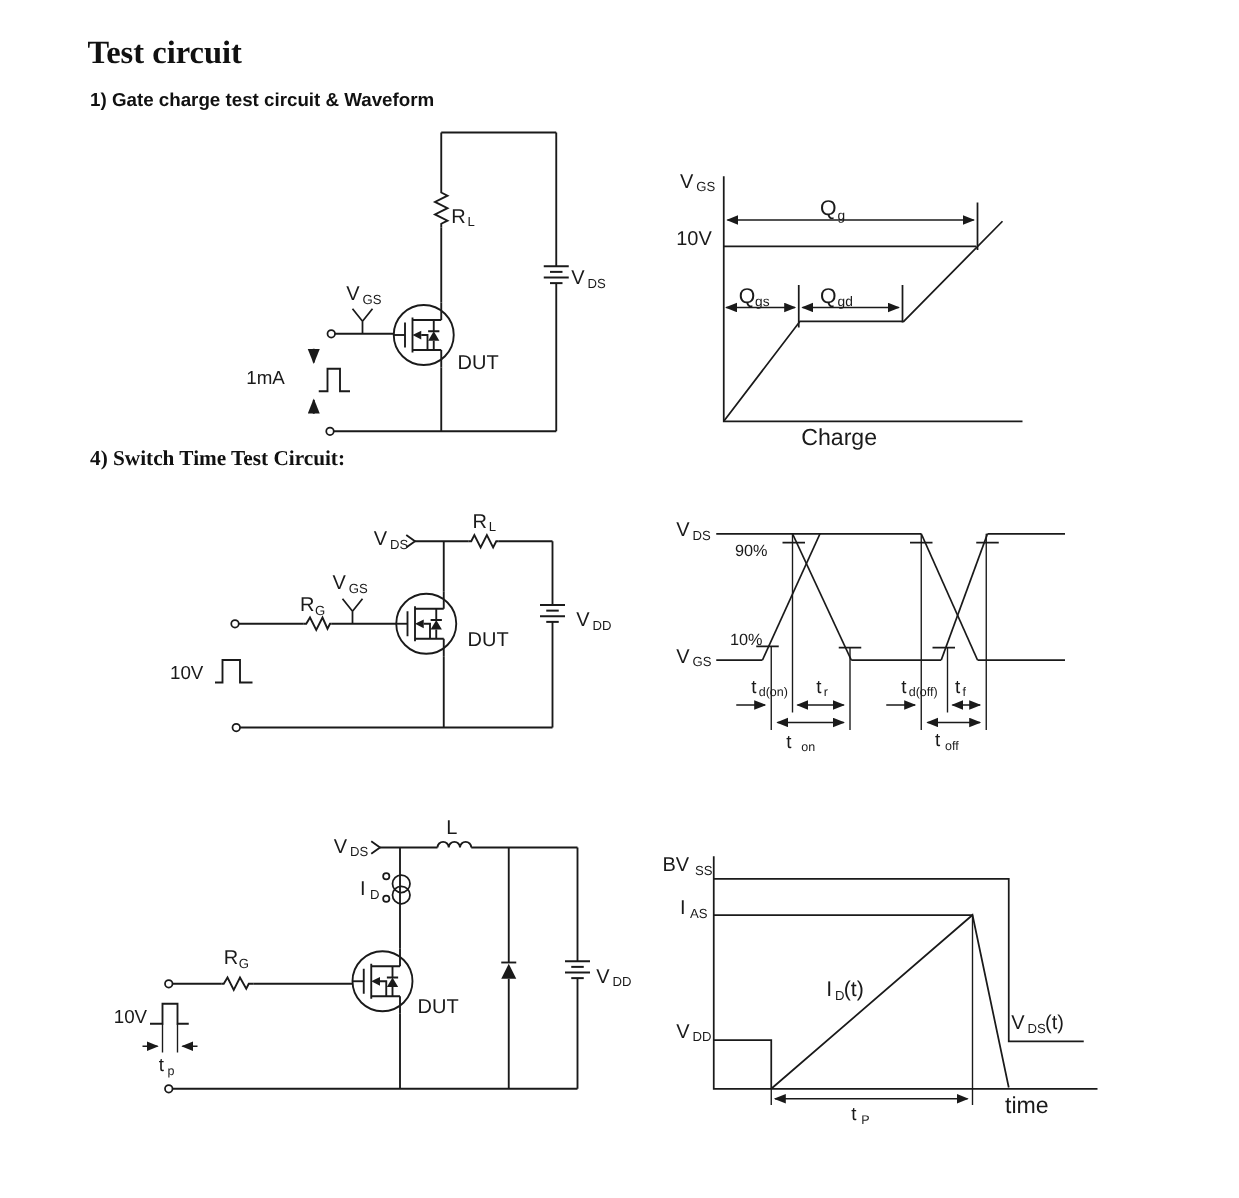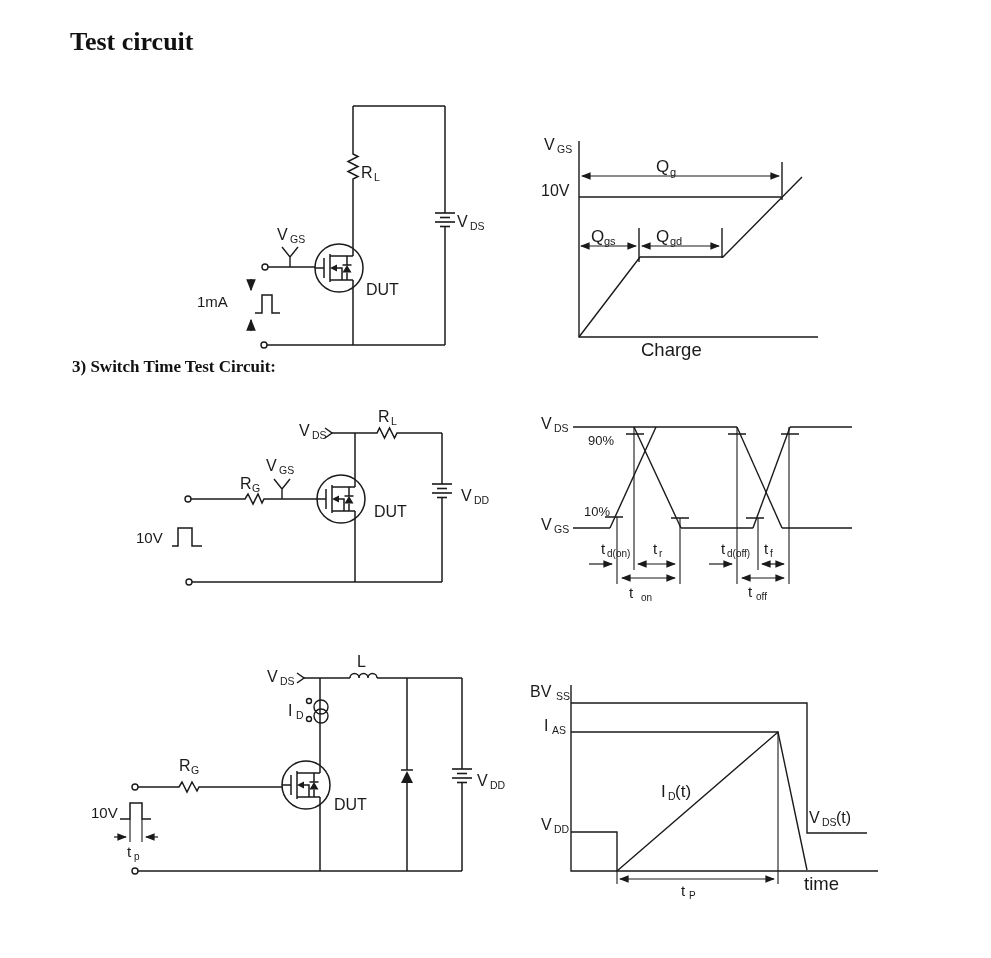--- a/index.html
+++ b/index.html
@@ -30,21 +30,22 @@
   .arr{stroke:#1a1a1a;stroke-width:1.2;fill:none;}
   .blk{fill:#1a1a1a;stroke:none;}
   .node{fill:#ffffff;stroke:#1a1a1a;stroke-width:1.4;}
 </style>
 </head>
 <body>
 
 <div class="page">
 
   <div class="doc-title">Test circuit</div>
-  <div class="sec sec-serif" id="s2">3) Switch Time Test Circuit:</div>
+  <div class="sec sec-sans" id="s1">1) Gate charge test circuit &amp; Waveform</div>
+  <div class="sec sec-serif" id="s2">4) Switch Time Test Circuit:</div>
 
   <svg class="diagrams" width="991" height="958" viewBox="0 0 991 958">
     <defs>
       <marker id="ah" markerWidth="9" markerHeight="8" refX="7.2" refY="3.2" orient="auto-start-reverse">
         <path d="M0,0 L8,3.2 L0,6.4 Z" fill="#1a1a1a"></path>
       </marker>
       <g id="mosfet" stroke="#1a1a1a" stroke-width="1.5" fill="none">
         <circle cx="0" cy="0" r="24" fill="#ffffff"></circle>
         <path d="M-24,0 H-15"></path>
         <path d="M-15,-10 V10"></path>

